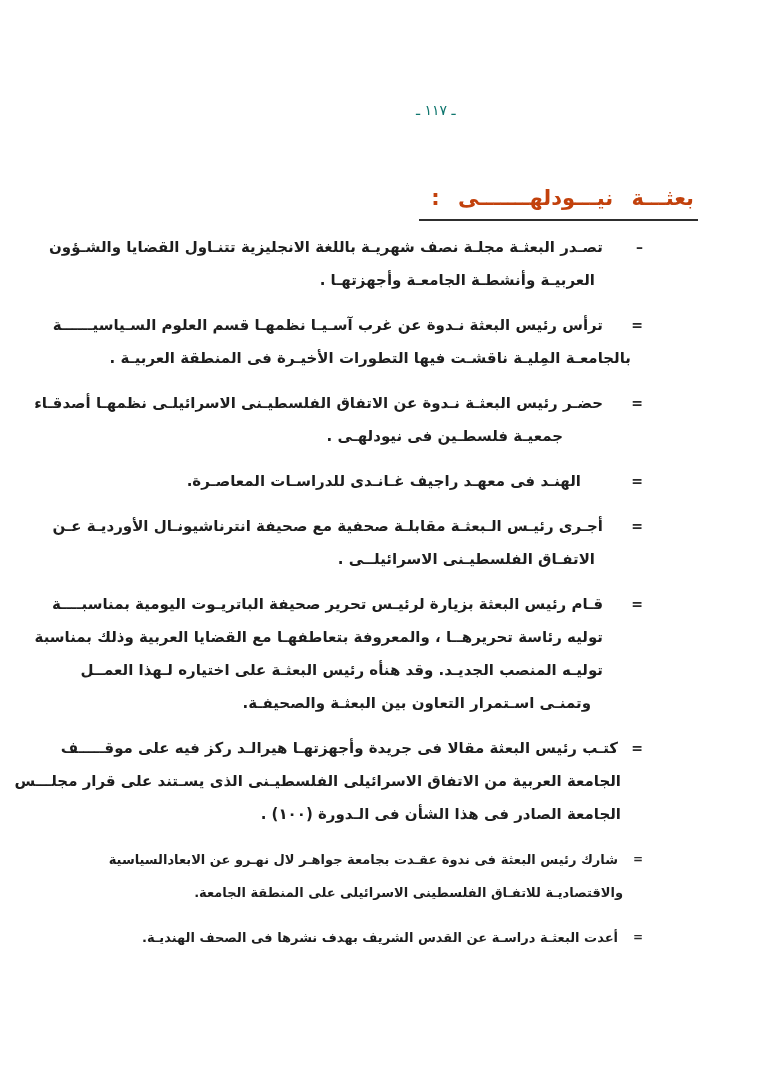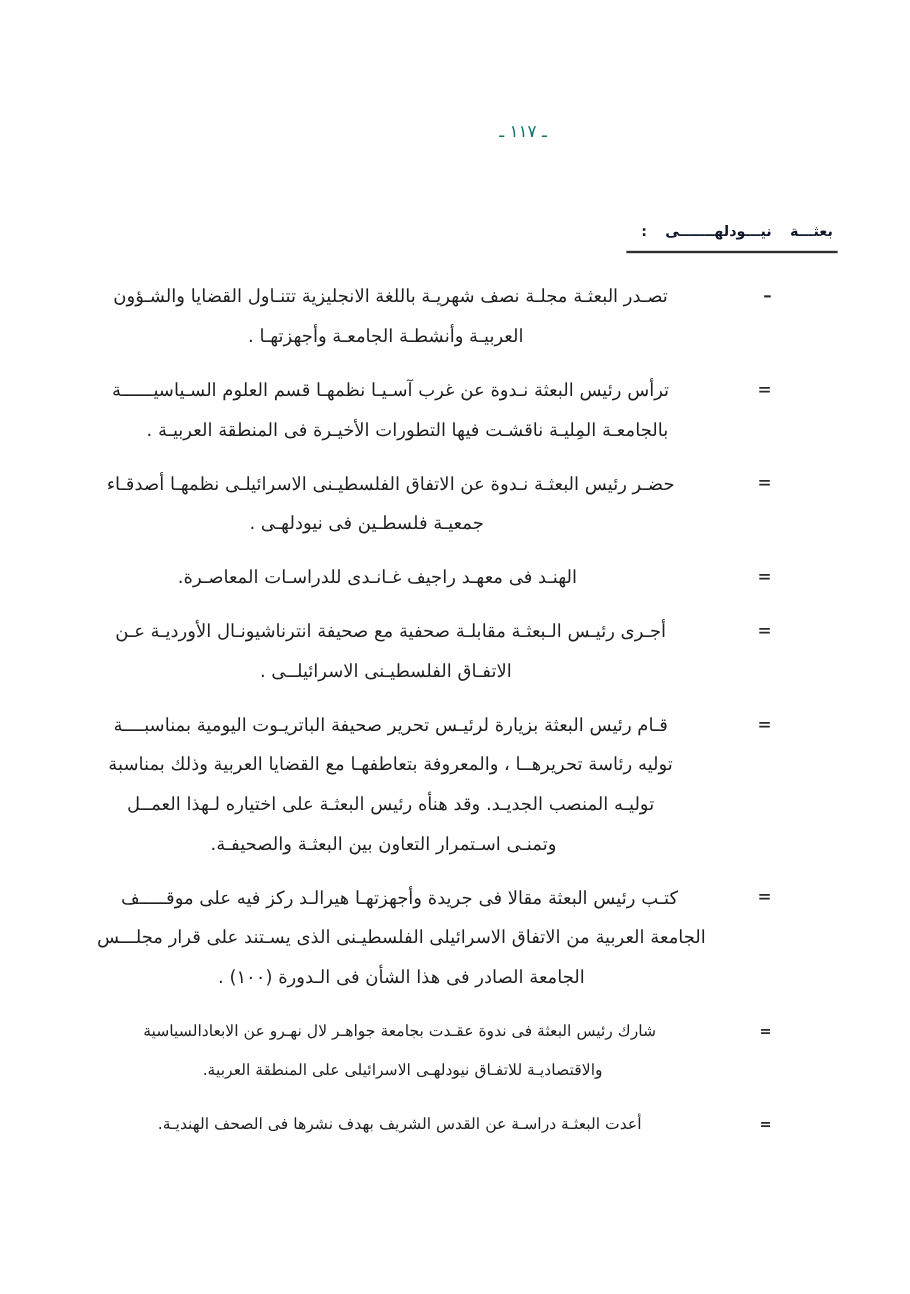--- a/index.html
+++ b/index.html
@@ -20,23 +20,23 @@
     top:102px;left:416px;
     font-size:14px;
     color:#0f766e;
     letter-spacing:1.5px;
     white-space:nowrap;
     direction:rtl;
   }
   .heading{
     position:absolute;
     top:186px;right:60px;
-    font-size:12px;
+    font-size:21px;
     font-weight:bold;
-    color:#0f172a;
+    color:#c2410c;
     word-spacing:11px;
     letter-spacing:0.5px;
     padding:0 4px 9px 12px;
     border-bottom:2px solid #2e2e2e;
     white-space:nowrap;
   }
   .items{
     position:absolute;
     top:231px;right:113px;left:48px;
   }
@@ -55,22 +55,22 @@
     color:#2a2a2a;
   }
   .item .lines{
     flex:1;
     padding-right:16px;
     min-width:0;
   }
   .item .line{
     font-size:15px;
     line-height:33px;
-    font-weight:400;
-    text-align:center;
+    font-weight:700;
+    text-align:right;
     white-space:nowrap;
   }
   .item.small .line{
     font-size:13px;
   }
   .item.small .bullet{
     font-size:12px;
   }
 </style>
 </head>
@@ -130,21 +130,21 @@
         <div class="lines">
           <div class="line" style="margin-right: -15px;">كتـب رئيس البعثة  مقالا فى جريدة وأجهزتهـا هيرالـد  ركز فيه على موقـــــف</div>
           <div class="line" style="margin-right: -18px;">الجامعة العربية من الاتفاق الاسرائيلى الفلسطيـنى الذى يسـتند على قرار مجلـــس</div>
           <div class="line" style="margin-right: -18px;">الجامعة الصادر فى هذا الشأن  فى الـدورة (١٠٠) .</div>
         </div>
       </div>
       <div class="item small">
         <span class="bullet">=</span>
         <div class="lines">
           <div class="line" style="margin-right: -15px;">شارك رئيس البعثة  فى ندوة عقـدت بجامعة جواهـر لال نهـرو  عن الابعادالسياسية</div>
-          <div class="line" style="margin-right: -20px;">والاقتصاديـة للاتفـاق نيودلهـى الاسرائيلى على المنطقة العربية.</div>
+          <div class="line" style="margin-right: -20px;">والاقتصاديـة للاتفـاق الفلسطينى الاسرائيلى على المنطقة الجامعة.</div>
         </div>
       </div>
       <div class="item small">
         <span class="bullet">=</span>
         <div class="lines">
           <div class="line" style="margin-right: -15px;">أعدت البعثـة   دراسـة عن القدس الشريف بهدف نشرها  فى الصحف الهنديـة.</div>
         </div>
       </div>
     </div>
 </div>

